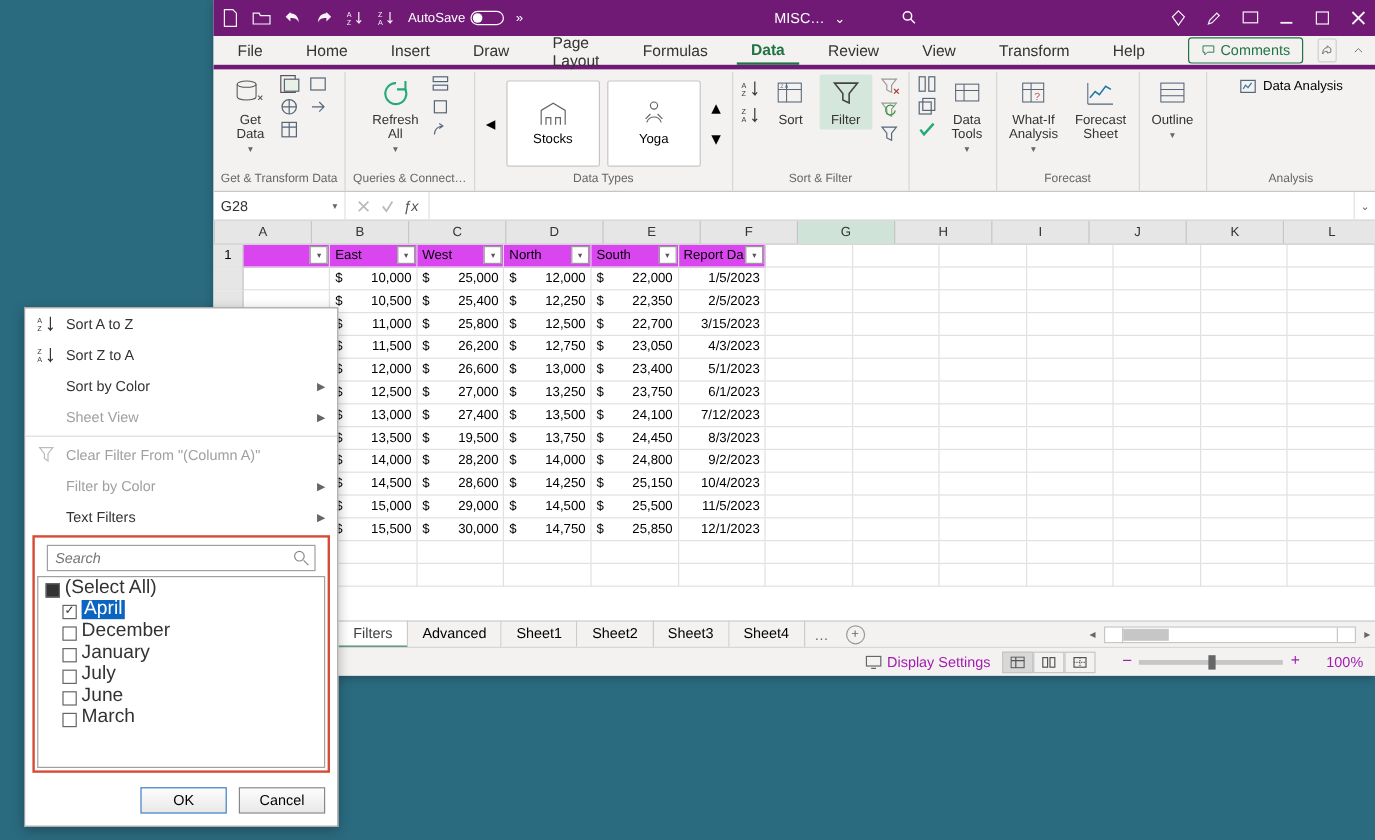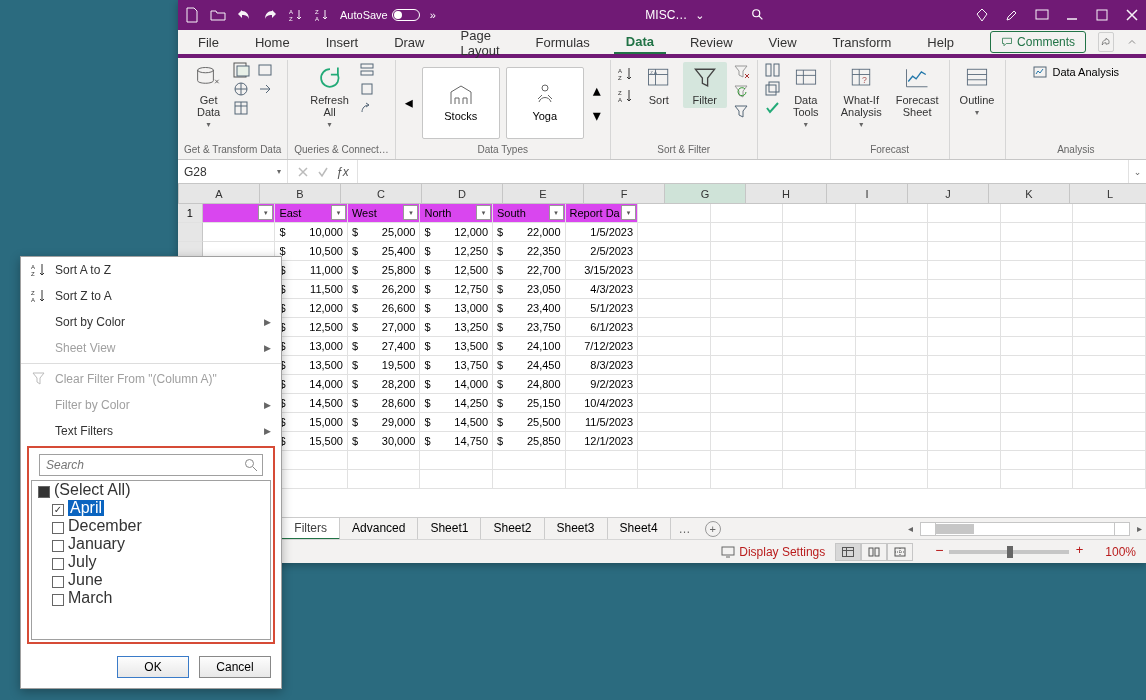--- a/index.html
+++ b/index.html
@@ -78,21 +78,21 @@
 .sheet-tab.active { background:#fff; border-bottom:2px solid #217346; color:#404040; }
 .sheet-more { padding:3px 8px; color:#666; }
 .sheet-add { width:16px; height:16px; border:1px solid #999; border-radius:50%; margin:0 6px; display:flex; align-items:center; justify-content:center; font-size:11px; color:#666;}
 .hscroll-area { flex:1; display:flex; align-items:center; justify-content:flex-end; padding:0 4px; gap:0; }
 .hscroll { width:210px; height:14px; border:1px solid #c6c6c6; background:#fff; position:relative; }
 .hscroll::before { content:""; position:absolute; left:0; top:0; width:14px; height:100%; border-right:1px solid #c6c6c6; }
 .hscroll::after { content:""; position:absolute; right:0; top:0; width:14px; height:100%; border-left:1px solid #c6c6c6; }
 .hscroll .thumb { position:absolute; left:15px; top:1px; height:10px; width:38px; background:#c6c6c6; }
 
 
-.status-bar { height:24px; background:#f3f2f1; border-top:1px solid #d6d6d6; display:flex; align-items:center; justify-content:flex-end; font-size:12px; color:#b91c1c; gap:10px; padding:0 10px; }
+.status-bar { height:24px; background:#f3f2f1; border-top:1px solid #d6d6d6; display:flex; align-items:center; justify-content:flex-end; font-size:12px; color:#a21caf; gap:10px; padding:0 10px; }
 .disp-set { display:flex; align-items:center; gap:4px; }
 .view-btns { display:flex; gap:0;}
 .view-btn { width:26px; height:18px; border:1px solid #c6c6c6; display:flex; align-items:center; justify-content:center; }
 .view-btn.on { background:#d8d8d8; }
 .zoom-slider { width:120px; height:4px; background:#c6c6c6; position:relative; }
 .zoom-slider::before { content:"−"; position:absolute; left:-14px; top:-8px; font-size:14px; }
 .zoom-slider::after { content:"+"; position:absolute; right:-14px; top:-8px; font-size:13px; }
 .zoom-thumb { position:absolute; left:58px; top:-4px; width:6px; height:12px; background:#666; }
 
 

